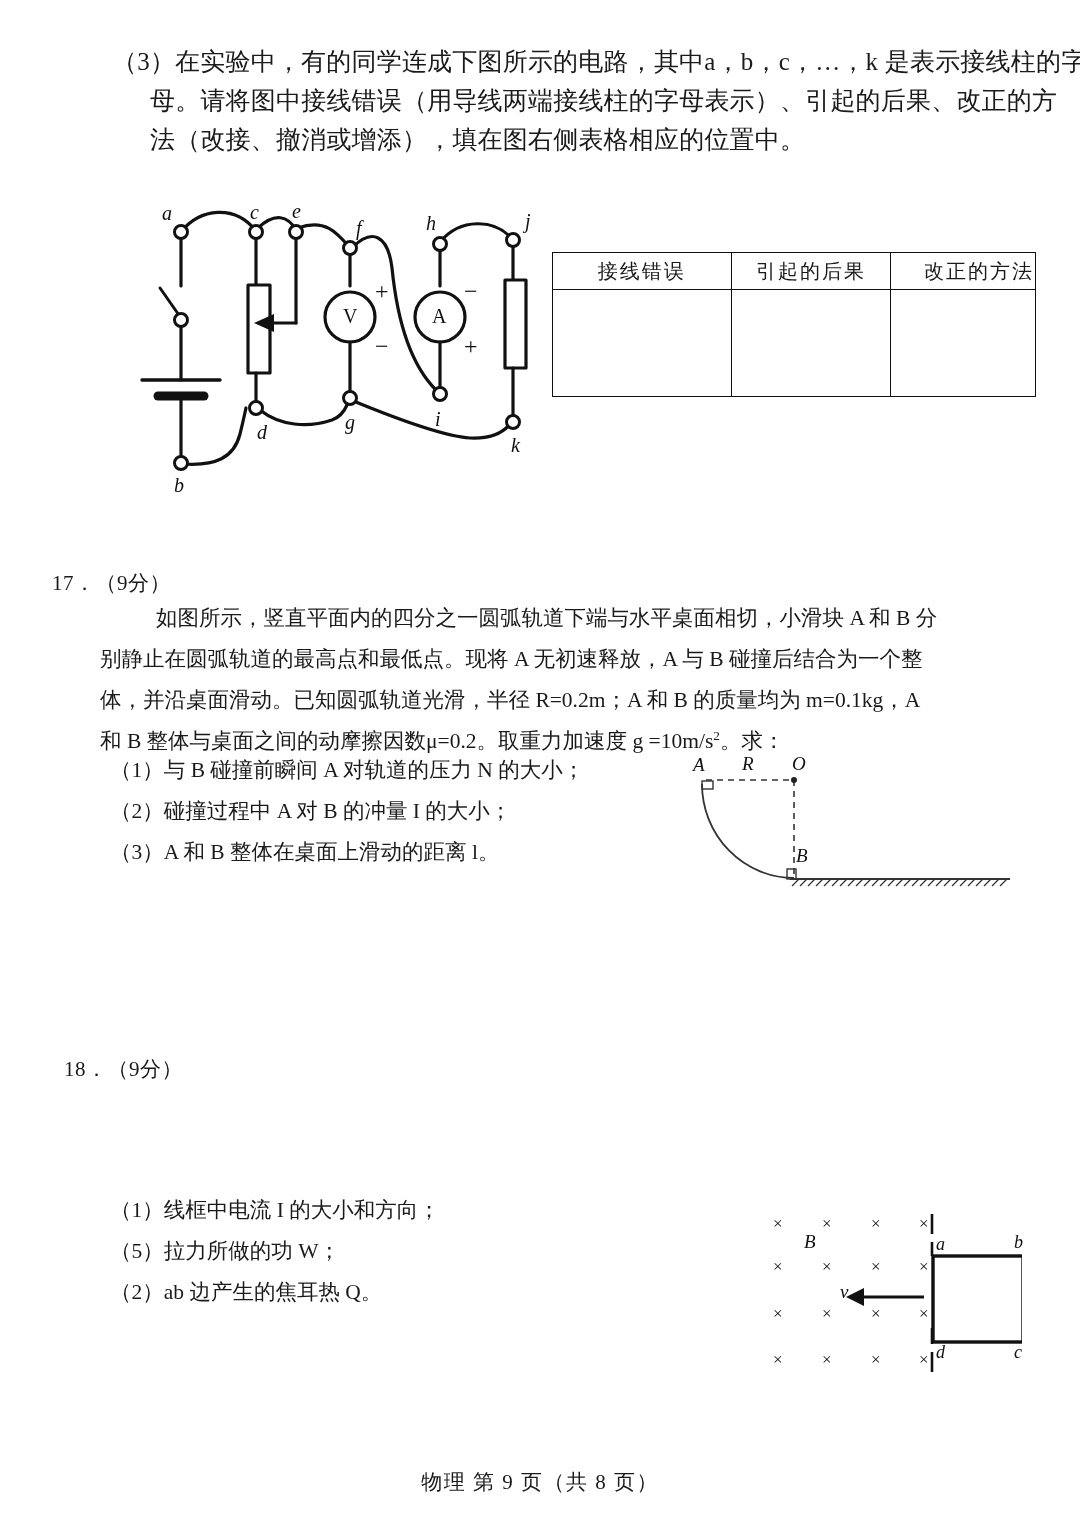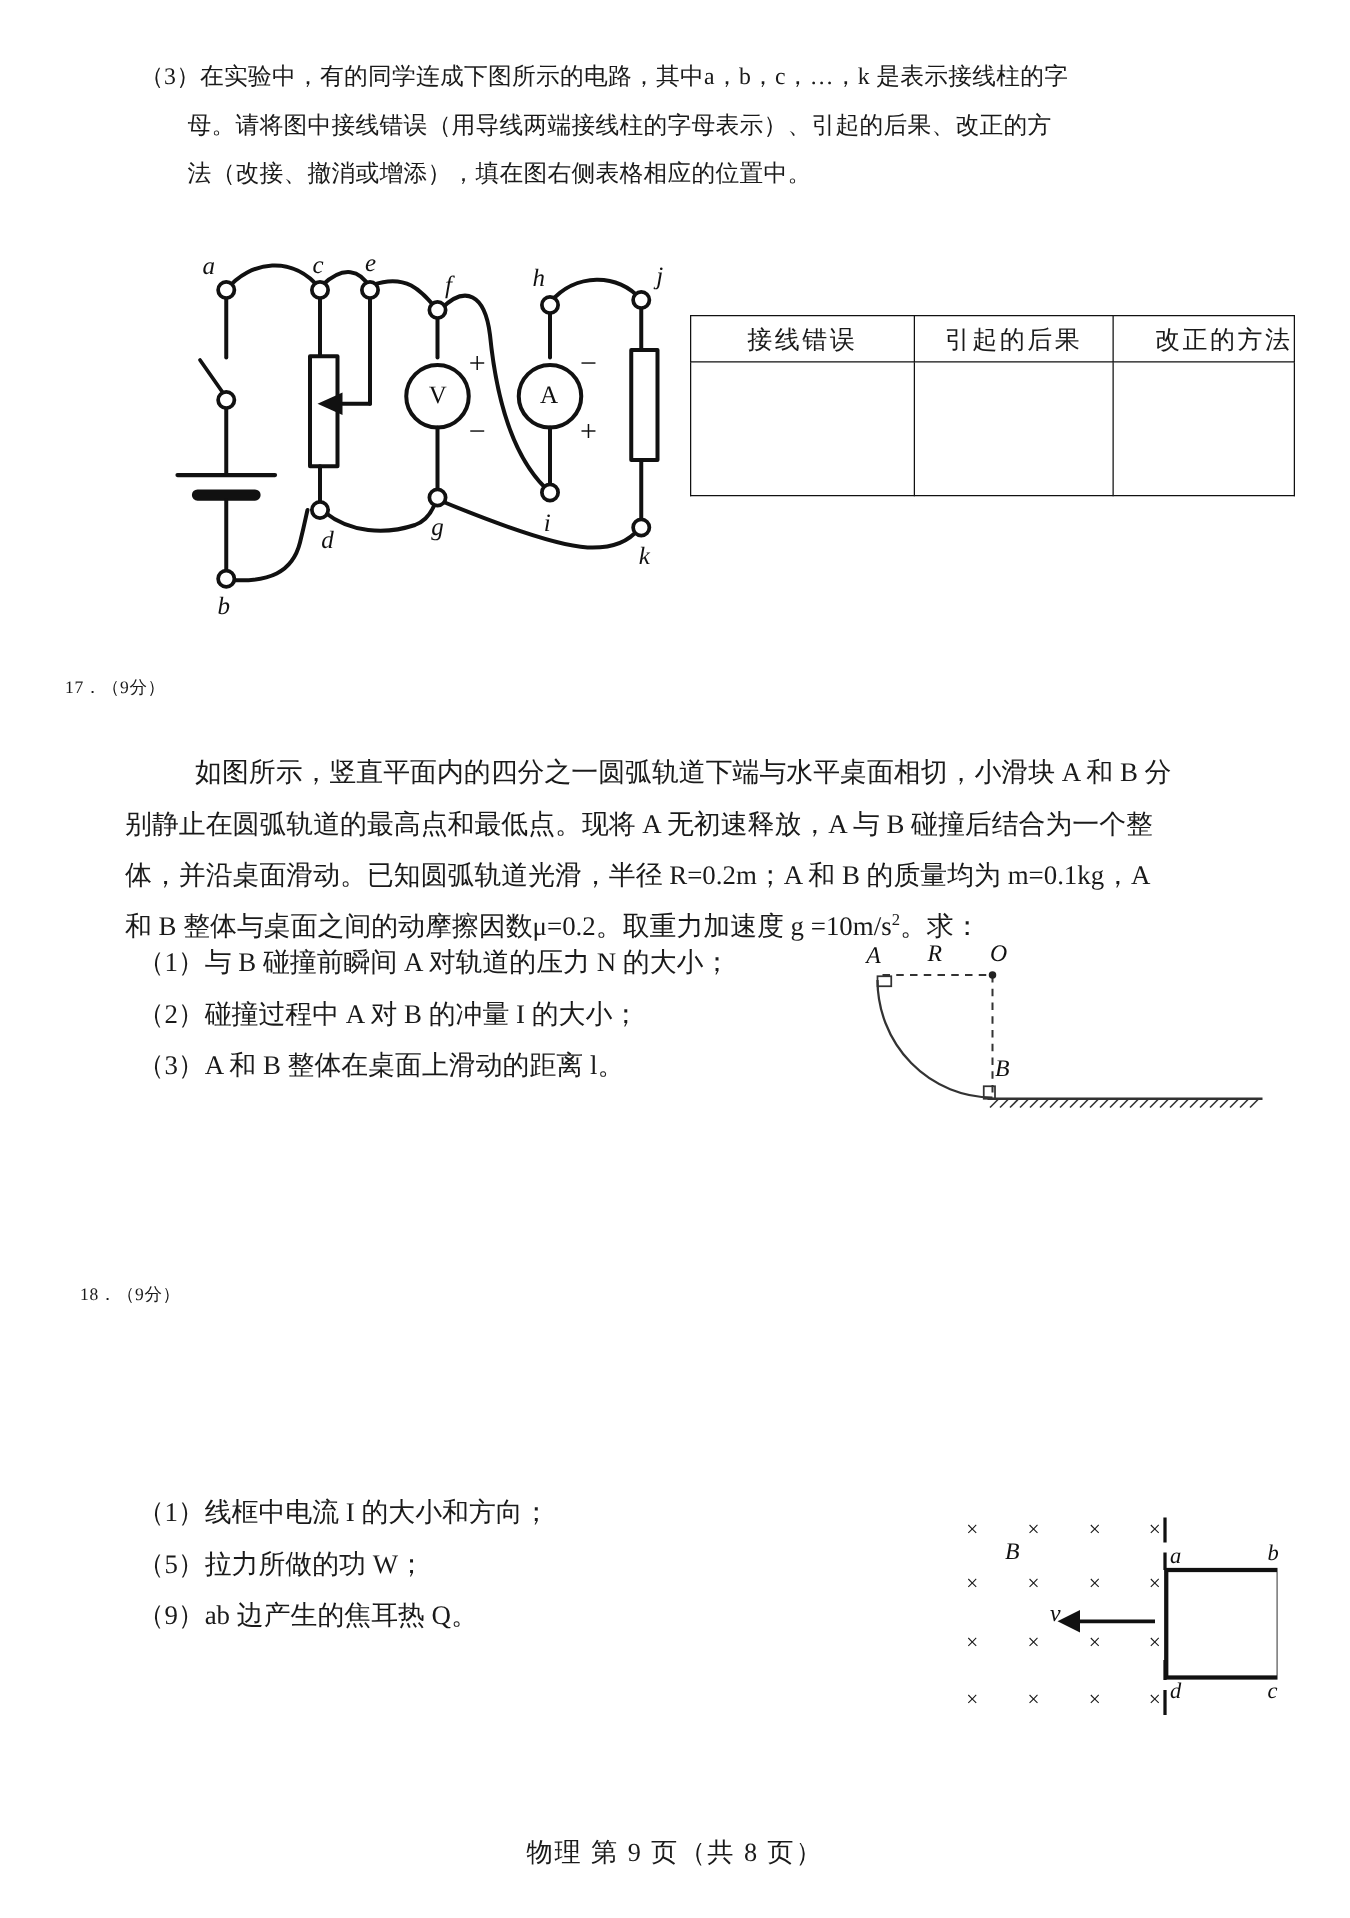--- a/index.html
+++ b/index.html
@@ -12,21 +12,21 @@
   }
   .page{position:absolute;inset:0;}
 
   
   .cn{font-family:"Liberation Serif","DejaVu Serif",serif;}
   .blk{position:absolute;}
 
   
   #q16-stem{left:112px;top:42px;width:930px;}
   #q16-stem .line{
-    font-size:19px;line-height:39px;letter-spacing:.2px;white-space:nowrap;
+    font-size:25px;line-height:39px;letter-spacing:.2px;white-space:nowrap;
   }
   #q16-stem .line.indent{padding-left:38px;}
 
   
   #circuit{left:140px;top:190px;width:420px;height:320px;}
   #circuit svg{display:block;}
   .lbl{position:absolute;font-style:italic;font-size:20px;
        font-family:"Liberation Serif","DejaVu Serif",serif;color:#111;}
 
   
@@ -36,21 +36,21 @@
     border:1.6px solid #111;height:34px;font-weight:normal;
     font-size:20px;letter-spacing:2px;text-align:center;
     font-family:"Liberation Serif","DejaVu Serif",serif;
   }
   #ans-table td{border:1.6px solid #111;height:104px;}
   #ans-table .c1{width:37%;}
   #ans-table .c2{width:33%;}
   #ans-table .c3{width:30%;text-align:right;}
 
   
-  .qnum{position:absolute;font-size:14px;letter-spacing:.5px;}
+  .qnum{position:absolute;font-size:21px;letter-spacing:.5px;margin-top:28px;}
   .qbody{position:absolute;font-size:21.5px;line-height:41px;white-space:nowrap;}
   .qbody .indent{padding-left:56px;}
   .sub{position:absolute;font-size:21.5px;line-height:41px;white-space:nowrap;}
 
   sup{font-size:.62em;vertical-align:super;line-height:0;}
 
   
   #fig17{left:676px;top:752px;width:340px;height:140px;}
   #fig18{left:752px;top:1212px;width:270px;height:180px;}
 
@@ -239,21 +239,21 @@
   </div>
 
   <div class="qnum cn" style="left:64px;top:1027px;">
     <span>18．</span><span>（9分）</span>
   </div>
 
 
   <div class="sub cn" style="left:110px;top:1190px;">
     <div>（1）线框中电流 I 的大小和方向；</div>
     <div>（5）拉力所做的功 W；</div>
-    <div>（9）ab 边产生的焦耳热 Q。</div>
+    <div>（2）ab 边产生的焦耳热 Q。</div>
   </div>
 
   <div class="blk" id="fig18">
     <svg width="270" height="180" viewBox="0 0 270 180">
 
       <g stroke="#111" stroke-width="2.6">
         <line x1="180" y1="2" x2="180" y2="22"></line>
         <line x1="180" y1="30" x2="180" y2="44"></line>
         <line x1="180" y1="116" x2="180" y2="132"></line>
         <line x1="180" y1="140" x2="180" y2="160"></line>

